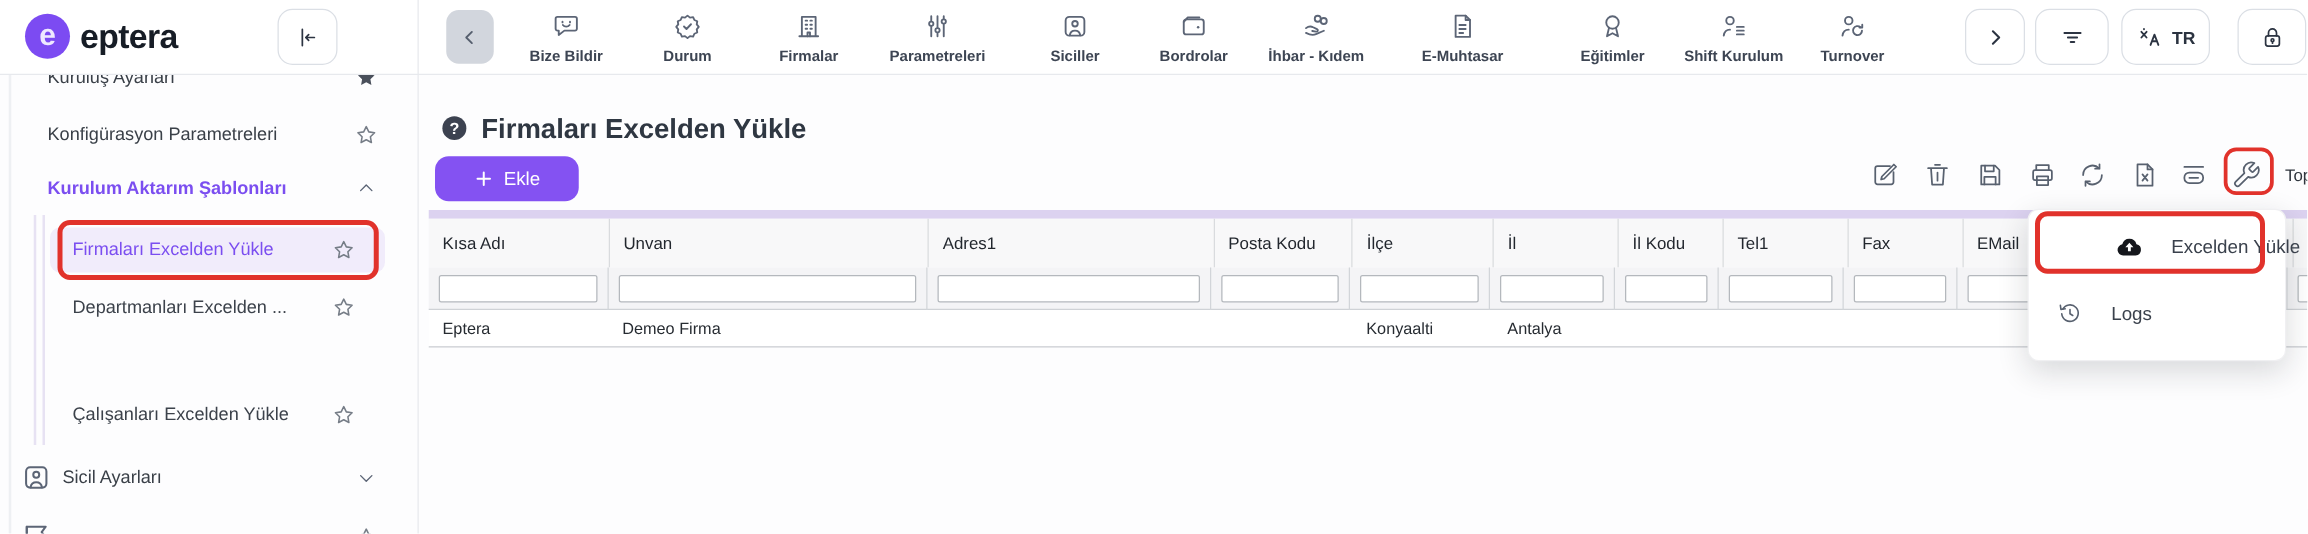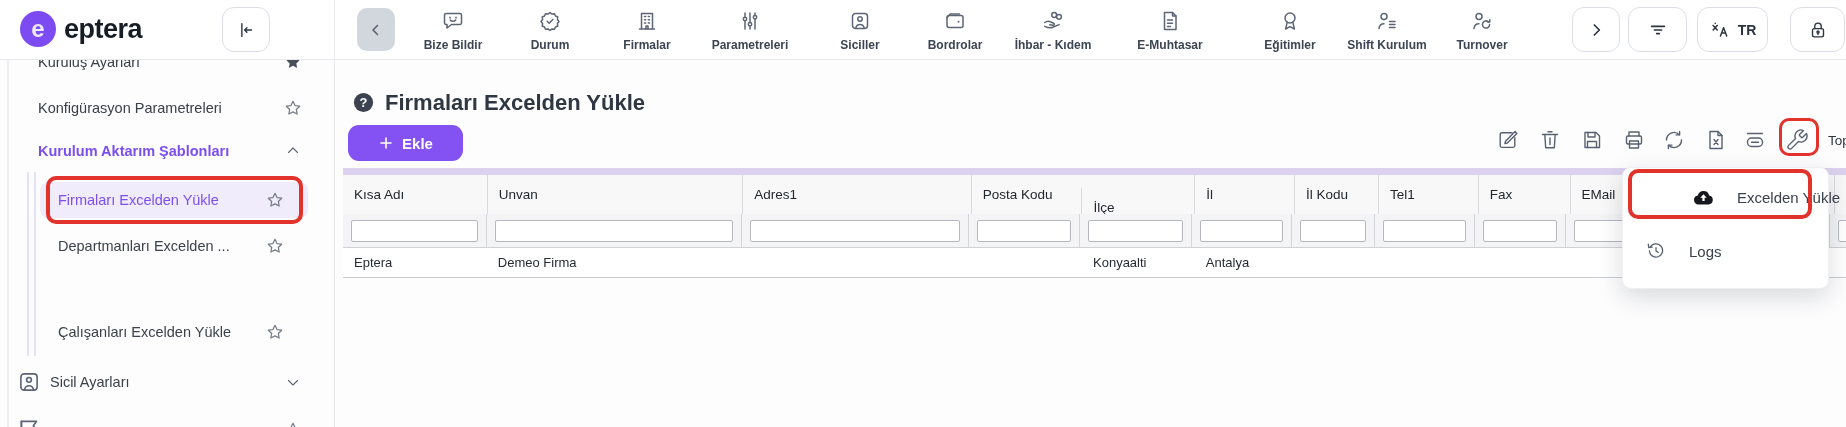--- a/index.html
+++ b/index.html
@@ -39,21 +39,21 @@
 
   
   .red-box{position:absolute;border:4px solid #e1322b;border-radius:10px;box-sizing:border-box;
            pointer-events:none;background:transparent;}
 
   
   .page-title{position:absolute;left:385px;top:90px;font-size:22px;font-weight:bold;color:#2f3742;}
   .help-circle{position:absolute;left:352px;top:91px;}
   .ekle-btn{position:absolute;left:348px;top:125px;width:115px;height:36px;border-radius:11px;background:#8452f2;
             display:flex;align-items:center;justify-content:center;gap:8px;cursor:pointer;border:none;}
-  .ekle-lb{color:#fff;font-size:15px;font-weight:700;}
+  .ekle-lb{color:#fff;font-size:15px;font-weight:400;}
   .tool-btn{position:absolute;top:128px;width:24px;height:24px;cursor:pointer;}
   .total-lb{position:absolute;left:1828px;top:133px;font-size:13.5px;color:#2f353d;white-space:nowrap;}
 
   
   .tbl-strip{position:absolute;left:343px;top:168px;width:1503px;height:7px;background:#dcd2f0;}
   .tbl-row{position:absolute;left:343px;width:1503px;display:flex;box-sizing:border-box;}
   .hdr-row{top:175px;height:39px;background:#f8f8f9;}
   .hdr-cell{height:39px;line-height:39px;font-size:13.5px;color:#22272e;padding-left:11px;box-sizing:border-box;
             border-left:1px solid #d9dbde;white-space:nowrap;overflow:hidden;}
   .hdr-cell:first-child{border-left:none;}
@@ -389,21 +389,21 @@
 
   <span class="total-lb">Toplam</span>
 
   <div class="tbl-strip"></div>
 
   <div class="tbl-row hdr-row">
     <div class="hdr-cell" style="width:144px;">Kısa Adı</div>
     <div class="hdr-cell" style="width:256px;">Unvan</div>
     <div class="hdr-cell" style="width:229px;">Adres1</div>
     <div class="hdr-cell" style="width:111px;">Posta Kodu</div>
-    <div class="hdr-cell" style="width:113px;margin-top:13px;">İlçe</div>
+    <div class="hdr-cell" style="width:113px;">İlçe</div>
     <div class="hdr-cell" style="width:100px;">İl</div>
     <div class="hdr-cell" style="width:84px;">İl Kodu</div>
     <div class="hdr-cell" style="width:100px;">Tel1</div>
     <div class="hdr-cell" style="width:92px;">Fax</div>
     <div class="hdr-cell" style="width:158px;">EMail</div>
     <div class="hdr-cell" style="width:107px;"></div>
     <div class="hdr-cell" style="width:9px;"></div>
   </div>
 
   <div class="tbl-row flt-row">

